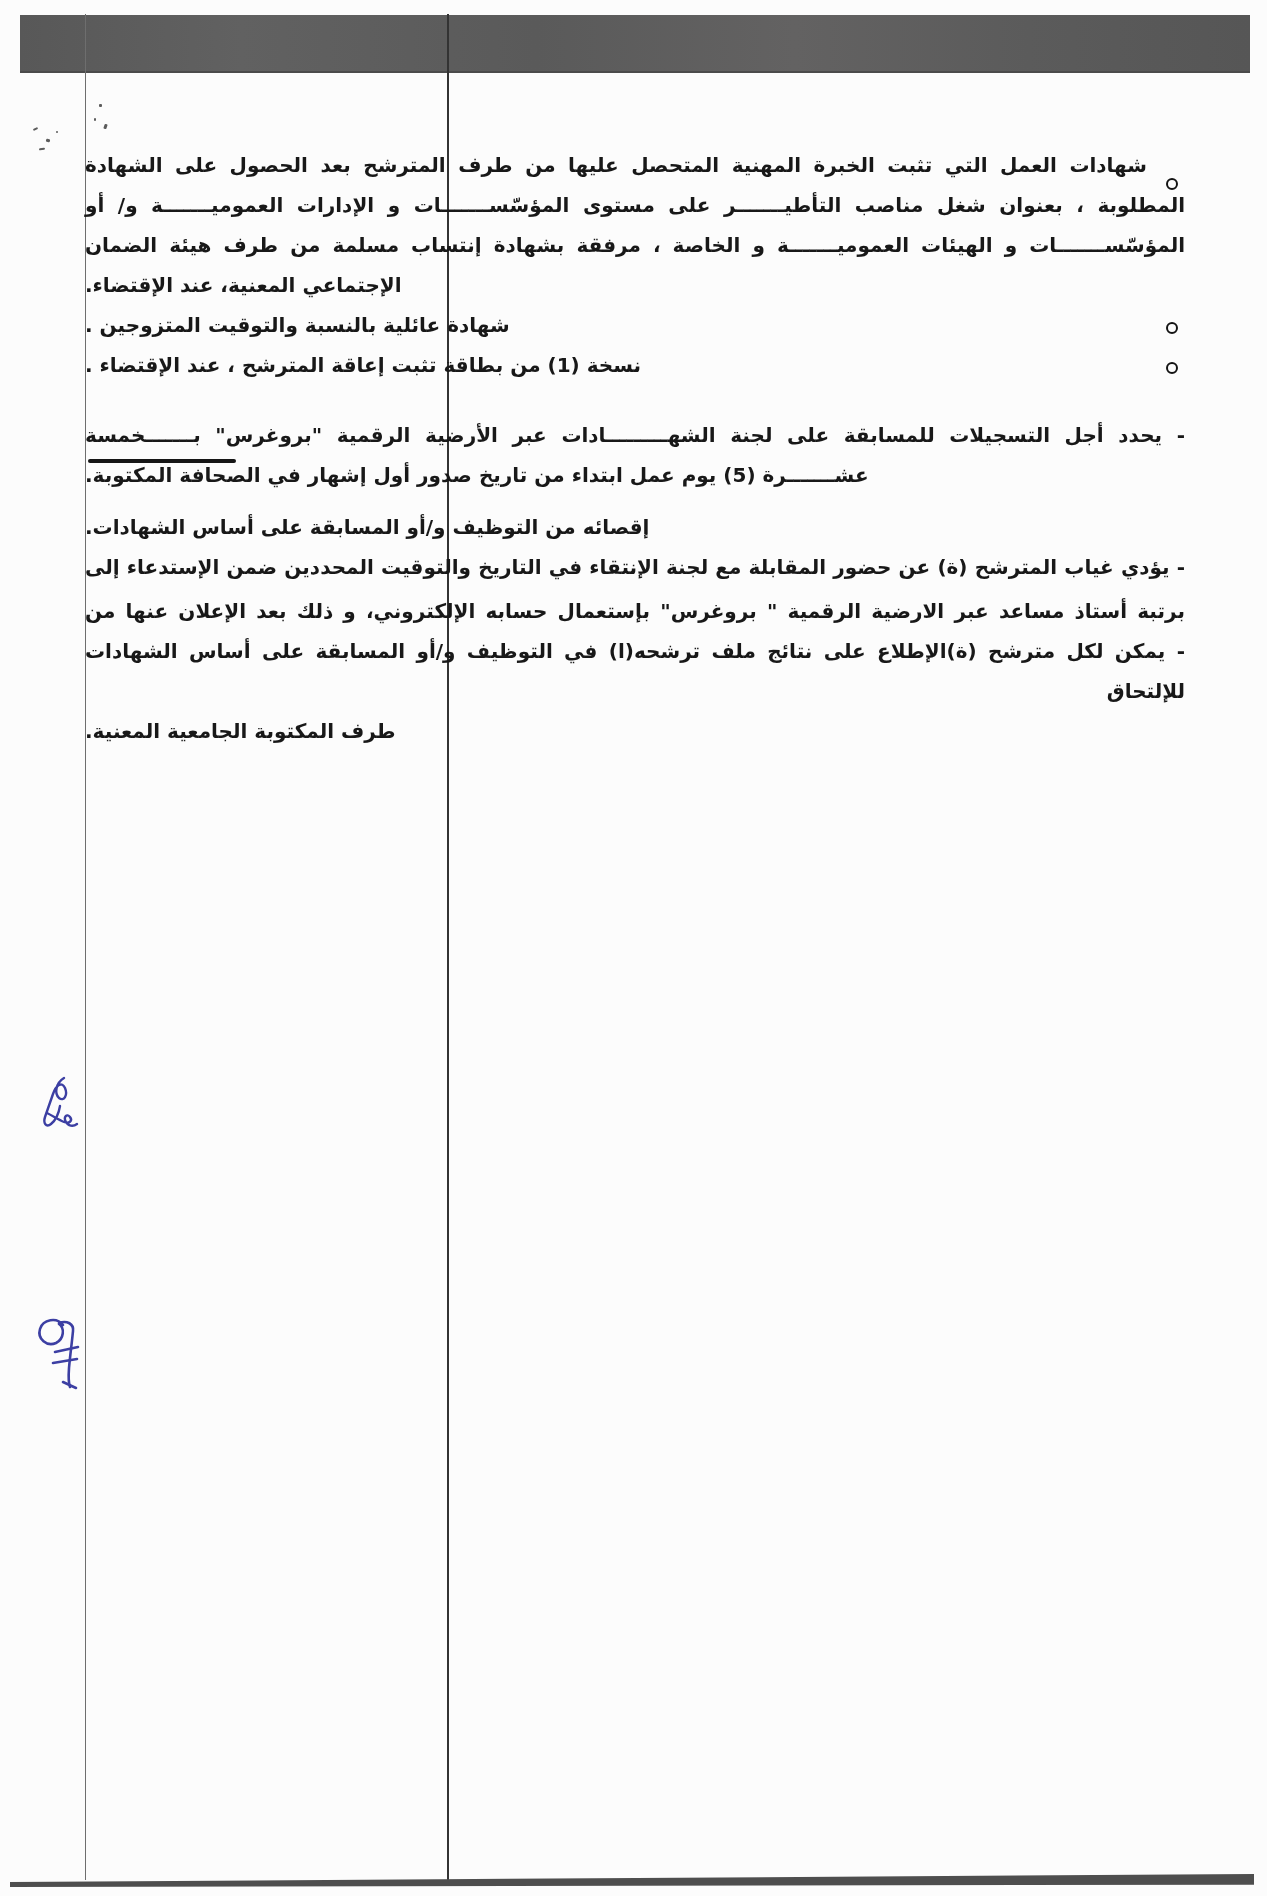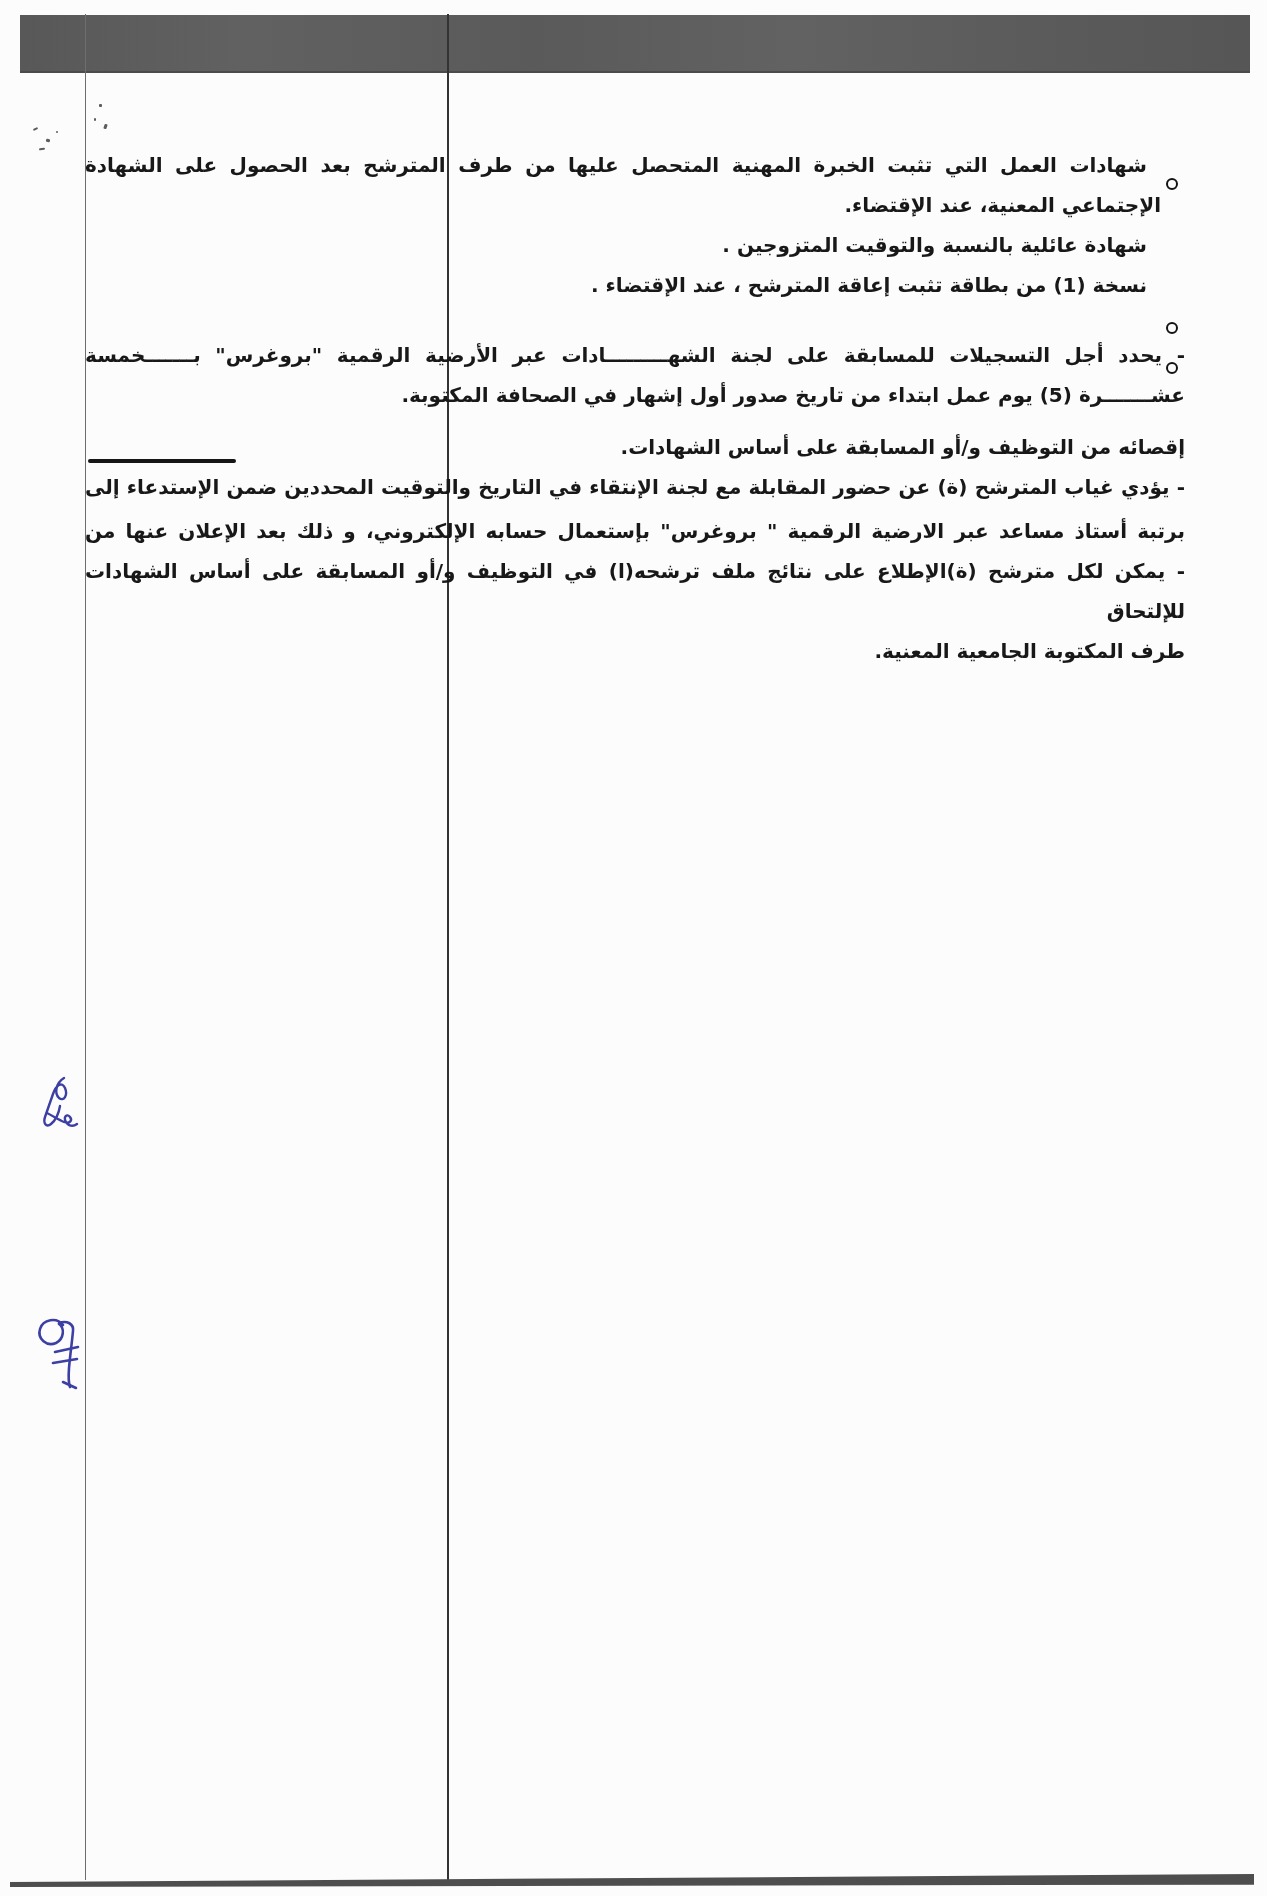--- a/index.html
+++ b/index.html
@@ -31,21 +31,21 @@
     position:absolute;left:85px;top:145px;width:1100px;
     direction:rtl;
     color:#181818;
     font-weight:bold;
     font-size:20px;
     line-height:40px;
     text-rendering:optimizeLegibility;
   }
   .line{min-height:40px;}
   .line.j{text-align:justify;text-align-last:justify;}
-  .line.s{text-align:right;}
+  .line.s{text-align:left;}
   .line.first{padding-right:38px;}
   .line.ind{padding-right:24px;}
   .gap30{height:30px;}
   .gap12{height:12px;}
   .gap4{height:4px;}
   .bullet-circle{
     position:absolute;right:7px;width:12px;height:12px;
     border:2.5px solid #141414;border-radius:50%;
     background:transparent;box-sizing:border-box;
   }
@@ -86,20 +86,22 @@
   <div class="speck sp6"></div>
   <div class="speck sp7"></div>
 
   <div class="content">
 
     <span class="bullet-circle bc1"></span>
     <span class="bullet-circle bc2"></span>
     <span class="bullet-circle bc3"></span>
 
     <div class="line j first">شهادات العمل التي تثبت الخبرة المهنية المتحصل عليها من طرف المترشح بعد الحصول على الشهادة</div>
+    <div class="line j">المطلوبة ، بعنوان شغل مناصب التأطيـــــــر على مستوى المؤسّســـــــات و الإدارات العموميـــــــة و/ أو</div>
+    <div class="line j">المؤسّســـــــات و الهيئات العموميـــــــة و الخاصة ، مرفقة بشهادة إنتساب مسلمة من طرف هيئة الضمان</div>
     <div class="line s ind">الإجتماعي المعنية، عند الإقتضاء.</div>
 
     <div class="line s first">شهادة عائلية بالنسبة والتوقيت المتزوجين .</div>
 
     <div class="line s first">نسخة (1) من بطاقة تثبت إعاقة المترشح ، عند الإقتضاء .</div>
 
     <div class="gap30"></div>
 
     <div class="line j">- يحدد أجل التسجيلات للمسابقة على لجنة الشهـــــــــادات عبر الأرضية الرقمية "بروغرس" بـــــــخمسة</div>
     <div class="line s">عشـــــــرة (5) يوم عمل ابتداء من تاريخ صدور أول إشهار في الصحافة المكتوبة.</div>

